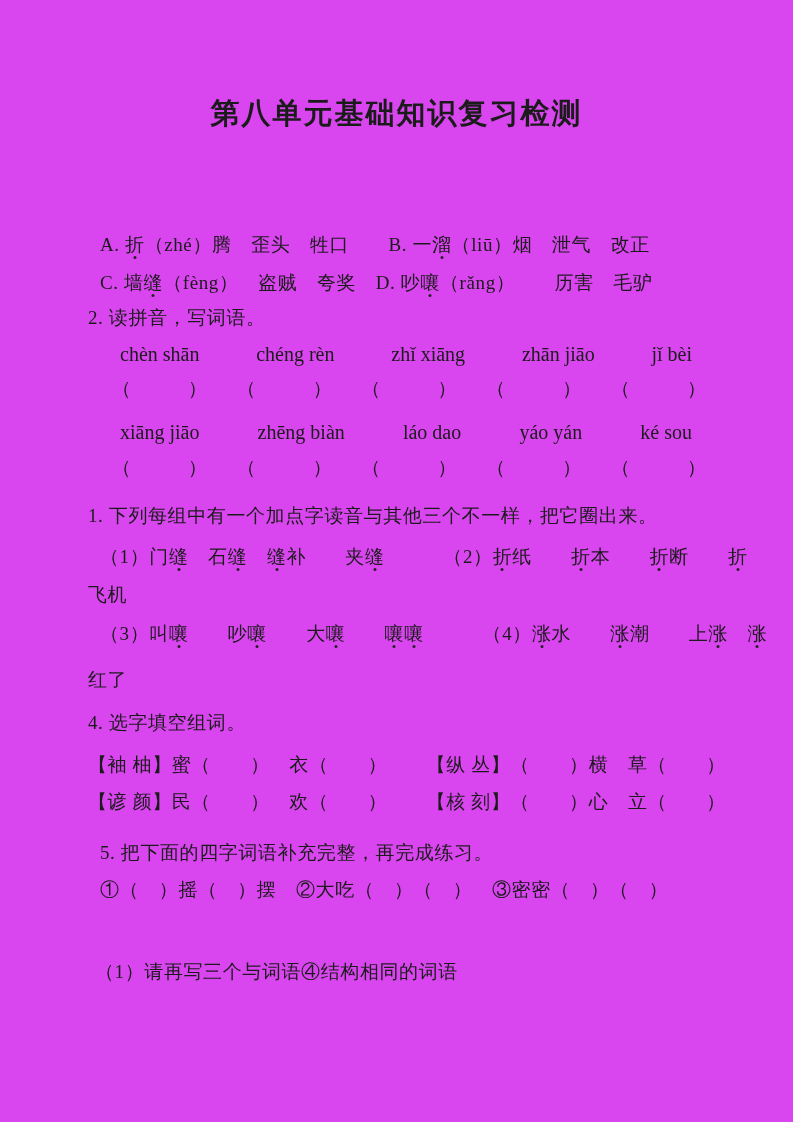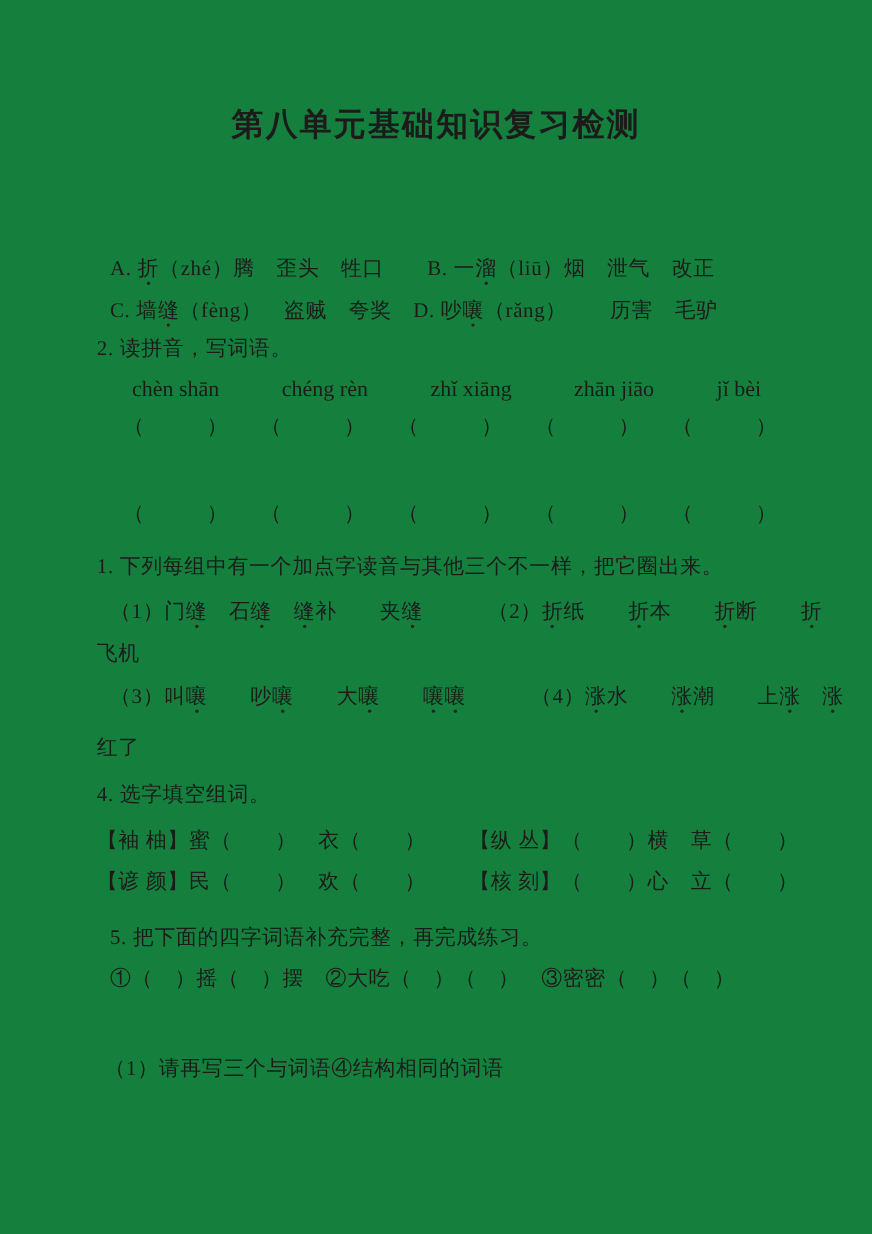--- a/index.html
+++ b/index.html
@@ -5,21 +5,21 @@
   html, body { margin: 0; padding: 0; }
   body {
     width: 793px; height: 1122px;
     background: #ffffff;
     font-family: "Liberation Serif", "DejaVu Serif", serif;
     color: #1b1b1b;
   }
   .page {
     position: relative;
     width: 793px; height: 1122px;
-    background: #15803d;
+    background: #d946ef;
     overflow: hidden;
   }
   .title {
     position: absolute;
     top: 94px; left: 0; width: 100%;
     margin: 0;
     text-align: center;
     font-size: 29px;
     font-weight: 700;
     letter-spacing: 2px;
@@ -58,20 +58,21 @@
 <div class="page">
 
   <h1 class="title">第八单元基础知识复习检测</h1>
 
   <div class="line" style="top:231px; left:100px"><span>A. </span><span class="u-dot">折</span><span>（zhé）腾　歪头　牲口　　B. 一</span><span class="u-dot">溜</span><span>（liū）烟　泄气　改正</span></div>
   <div class="line" style="top:269px; left:100px"><span>C. 墙</span><span class="u-dot">缝</span><span>（fèng）　盗贼　夸奖　D. 吵</span><span class="u-dot">嚷</span><span>（rǎng）　　历害　毛驴</span></div>
 
   <div class="line" style="top:304px; left:88px">2. 读拼音，写词语。</div>
   <div class="row pinyin-row" style="top:341px"><span>chèn shān</span><span>chéng rèn</span><span>zhǐ xiāng</span><span>zhān jiāo</span><span>jǐ bèi</span></div>
   <div class="row paren-row" style="top:376px"><span>（　　　）</span><span>（　　　）</span><span>（　　　）</span><span>（　　　）</span><span>（　　　）</span></div>
+  <div class="row pinyin-row" style="top:419px"><span>xiāng jiāo</span><span>zhēng biàn</span><span>láo dao</span><span>yáo yán</span><span>ké sou</span></div>
   <div class="row paren-row" style="top:455px"><span>（　　　）</span><span>（　　　）</span><span>（　　　）</span><span>（　　　）</span><span>（　　　）</span></div>
 
   <div class="line" style="top:502px; left:88px">1. 下列每组中有一个加点字读音与其他三个不一样，把它圈出来。</div>
   <div class="line" style="top:543px; left:100px"><span>（1）门</span><span class="u-dot">缝</span><span>　石</span><span class="u-dot">缝</span><span>　</span><span class="u-dot">缝</span><span>补　　夹</span><span class="u-dot">缝</span><span>　　　（2）</span><span class="u-dot">折</span><span>纸　　</span><span class="u-dot">折</span><span>本　　</span><span class="u-dot">折</span><span>断　　</span><span class="u-dot">折</span></div>
   <div class="line" style="top:581px; left:88px">飞机</div>
   <div class="line" style="top:620px; left:100px"><span>（3）叫</span><span class="u-dot">嚷</span><span>　　吵</span><span class="u-dot">嚷</span><span>　　大</span><span class="u-dot">嚷</span><span>　　</span><span class="u-dot">嚷</span><span class="u-dot">嚷</span><span>　　　（4）</span><span class="u-dot">涨</span><span>水　　</span><span class="u-dot">涨</span><span>潮　　上</span><span class="u-dot">涨</span><span>　</span><span class="u-dot">涨</span></div>
   <div class="line" style="top:666px; left:88px">红了</div>
 
   <div class="line" style="top:709px; left:88px">4. 选字填空组词。</div>
   <div class="line" style="top:788px; left:88px">【谚 颜】民（　　）　欢（　　）　　【核 刻】（　　）心　立（　　）</div>

